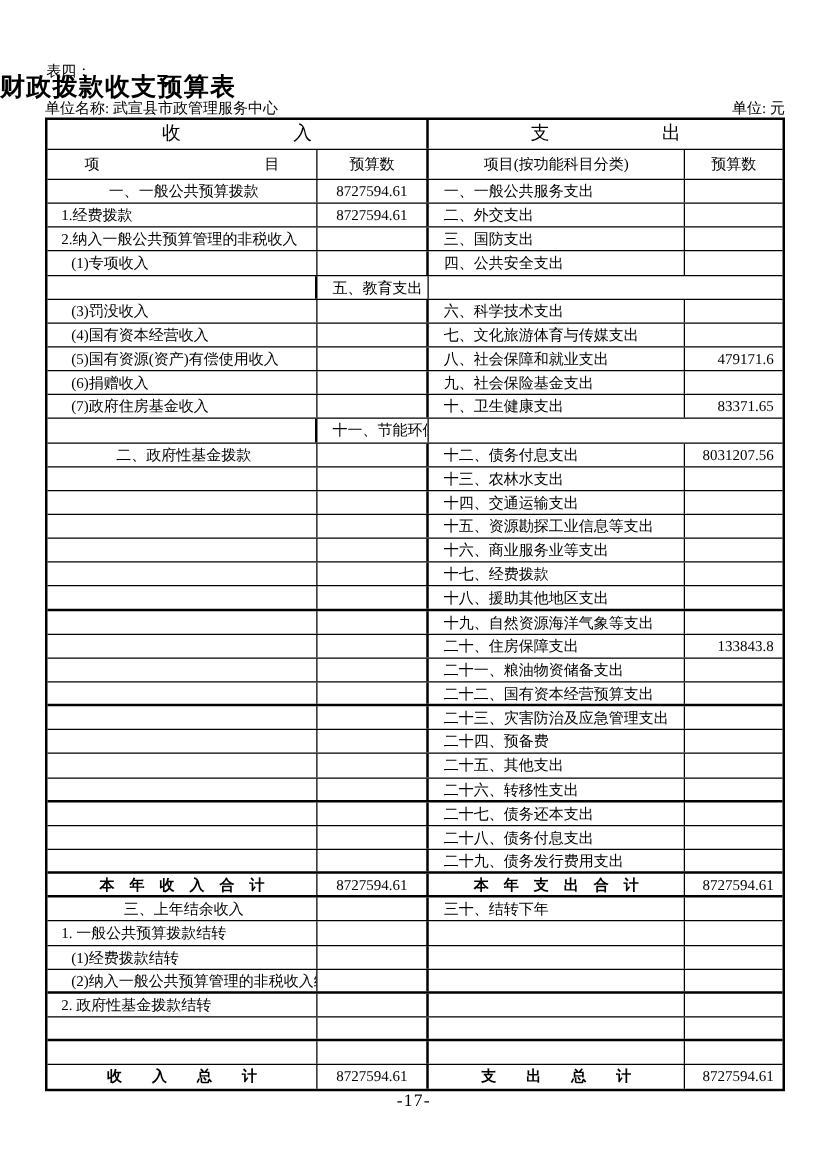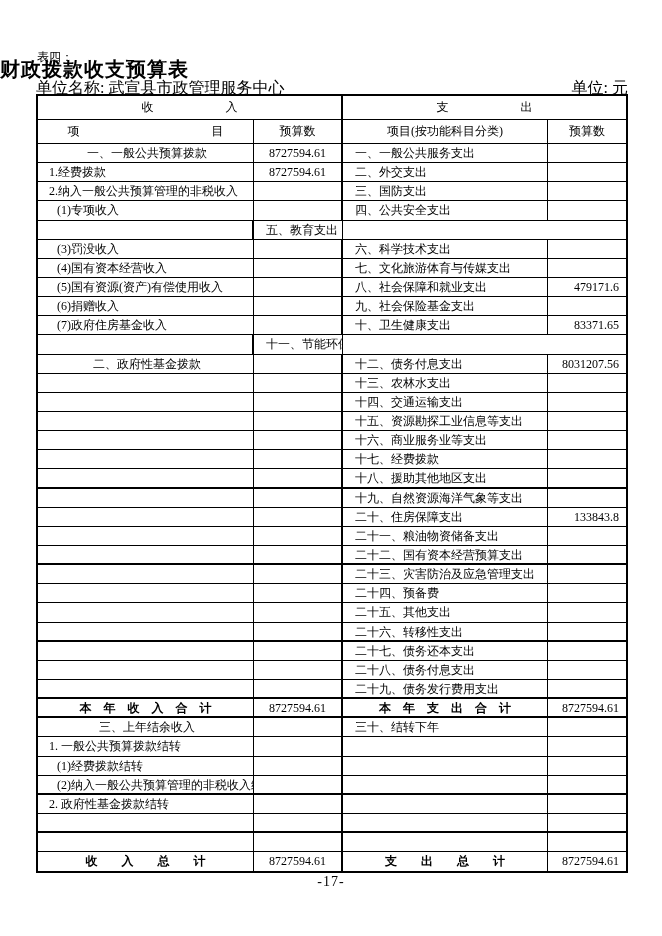--- a/index.html
+++ b/index.html
@@ -8,39 +8,39 @@
     background: #ffffff;
     font-family: "Liberation Serif", "DejaVu Serif", serif;
     color: #000000;
   }
   .page { position: relative; width: 662px; height: 936px; background: #ffffff; overflow: hidden; }
 
   .sheet-label { position: absolute; left: 37px; top: 49px; font-size: 12px; }
   .page-title  { position: absolute; left: 0; top: 56px; width: 100%; text-align: left;
                  font-size: 20px; font-weight: bold; letter-spacing: 1px; }
   .meta-row    { position: absolute; left: 36px; top: 78px; width: 592px;
-                 display: flex; justify-content: space-between; font-size: 16px; }
+                 display: flex; justify-content: space-between; font-size: 12px; }
 
   .budget-table { position: absolute; left: 36px; top: 94px; width: 592px;
                   box-sizing: border-box; border: 2px solid #000; background: #fff; }
 
   .hrow, .trow { display: grid; grid-template-columns: 216px 89px 205px 78px;
                  box-sizing: border-box; border-bottom: 1px solid #000; }
   .hrow-a { height: 24px; }
   .hrow-b { height: 24px; }
   .trow   { height: 19.15px; }
   .trow.thickb { border-bottom-width: 2px; }
   .trow:last-child { border-bottom: none; }
 
   .cell { box-sizing: border-box; height: 100%; overflow: hidden; white-space: nowrap;
           border-right: 1px solid #000; font-size: 12px; line-height: 18px; }
   .cell.mid { border-right-width: 2px; }
   .cell:last-child { border-right: none; }
 
-  .hcell { text-align: center; font-size: 12px; line-height: 23px; }
+  .hcell { text-align: center; font-size: 15px; line-height: 23px; }
   .hrow-a .hcell { line-height: 23px; }
   .hrow-b .hcell { font-size: 12px; line-height: 23px; }
   .hcell.span2 { grid-column: span 2; }
 
   .item.ind0 { padding-left: 3px; text-align: center; }
   .item.ind1 { padding-left: 11px; }
   .item.ind2 { padding-left: 19px; }
   .item.ritem { padding-left: 12px; }
   .val.leftval  { text-align: center; }
   .val.rightval { text-align: right; padding-right: 7px; }

